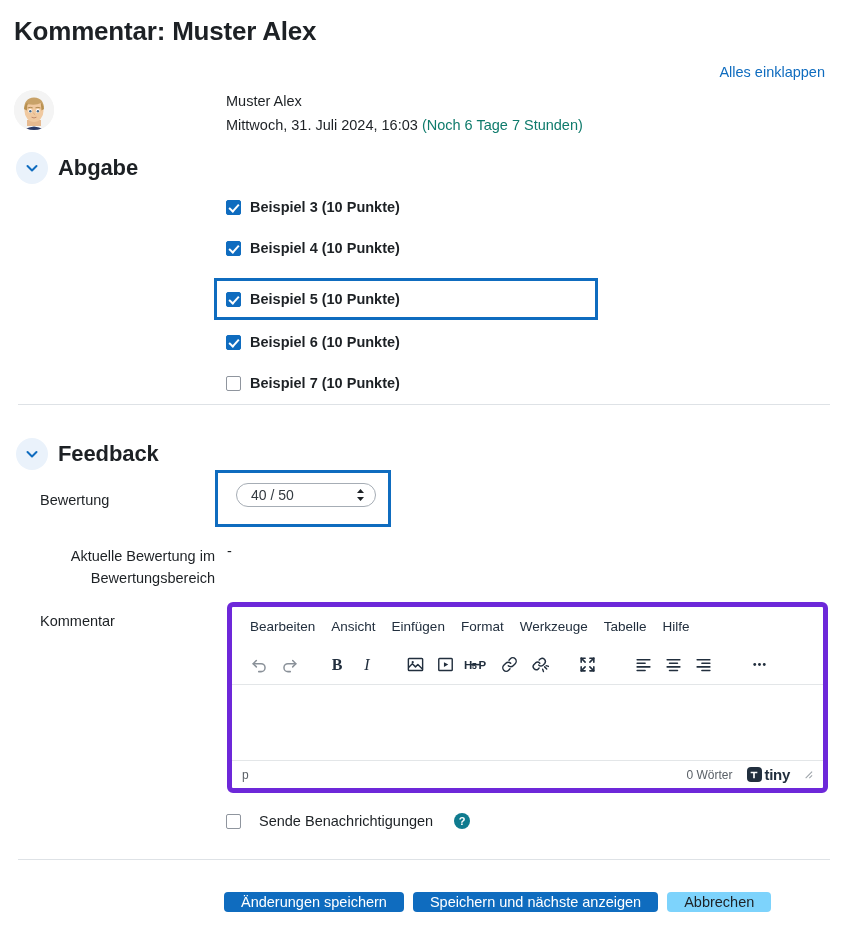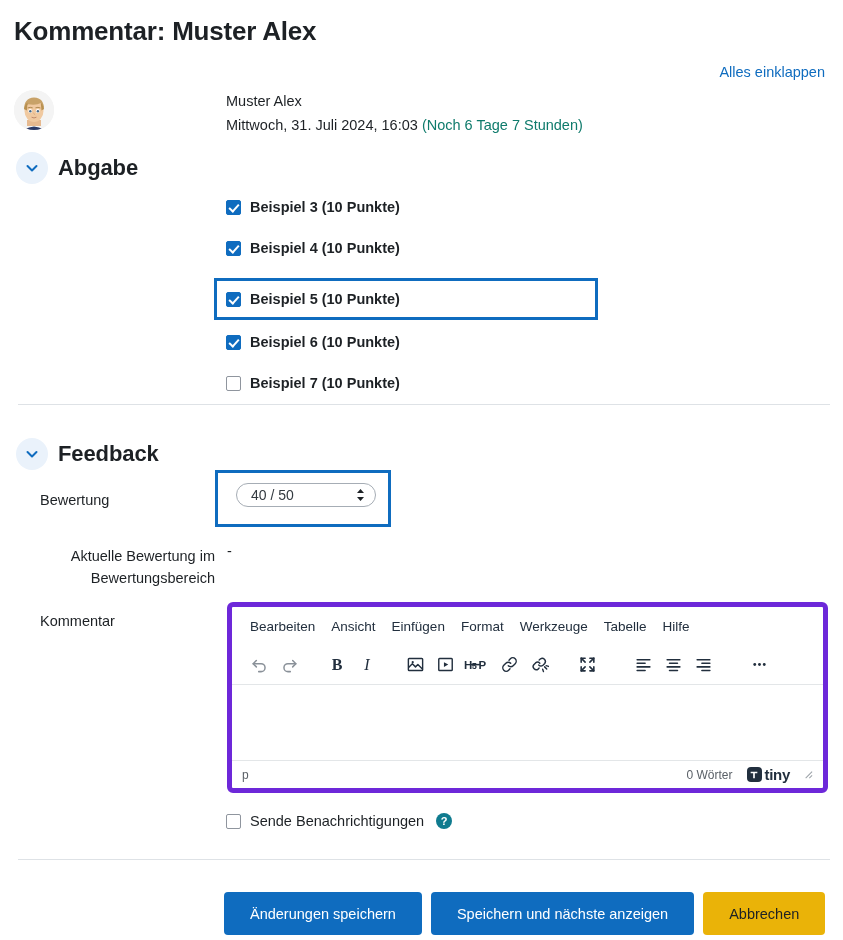--- a/index.html
+++ b/index.html
@@ -168,43 +168,43 @@
   .tiny-mark {
     width: 15px; height: 15px; border-radius: 4px; background: #222f3e;
     display: flex; align-items: center; justify-content: center;
   }
   .tiny-word { font-size: 15px; font-weight: bold; color: #222f3e; letter-spacing: -0.3px; }
   .resize-handle { color: #9aa0a6; font-size: 11px; }
 
   
   .notify-row {
     position: absolute; left: 226px; top: 813px;
-    display: flex; align-items: center; gap: 9px;
+    display: flex; align-items: center; gap: 18px;
     font-size: 14.5px; color: #1d2125;
   }
   .help-icon {
     width: 16px; height: 16px; border-radius: 50%;
     background: #0f7b8f; color: #fff; font-size: 11px; font-weight: bold;
     display: flex; align-items: center; justify-content: center;
     cursor: pointer; margin-left: 3px;
   }
 
   
   .actions {
     position: absolute; left: 224px; top: 892px;
     display: flex; align-items: center; gap: 9px;
   }
   .btn {
-    height: 43px; padding: 0 26px; border-radius: 4px;
+    height: 20px; padding: 0 17px; border-radius: 4px;
     border: none; font-size: 14.5px; cursor: pointer;
     font-family: "Liberation Sans", sans-serif;
     display: flex; align-items: center;
   }
   .btn-primary { background: #0f6cbf; color: #fff; }
-  .btn-secondary { background: #eab308; color: #1d2125; }
+  .btn-secondary { background: #7dd3fc; color: #1d2125; }
 </style>
 </head>
 <body>
 
 <div class="page">
 
   <div class="page-title">Kommentar: Muster Alex</div>
 
   <a class="collapse-all">Alles einklappen</a>
 

